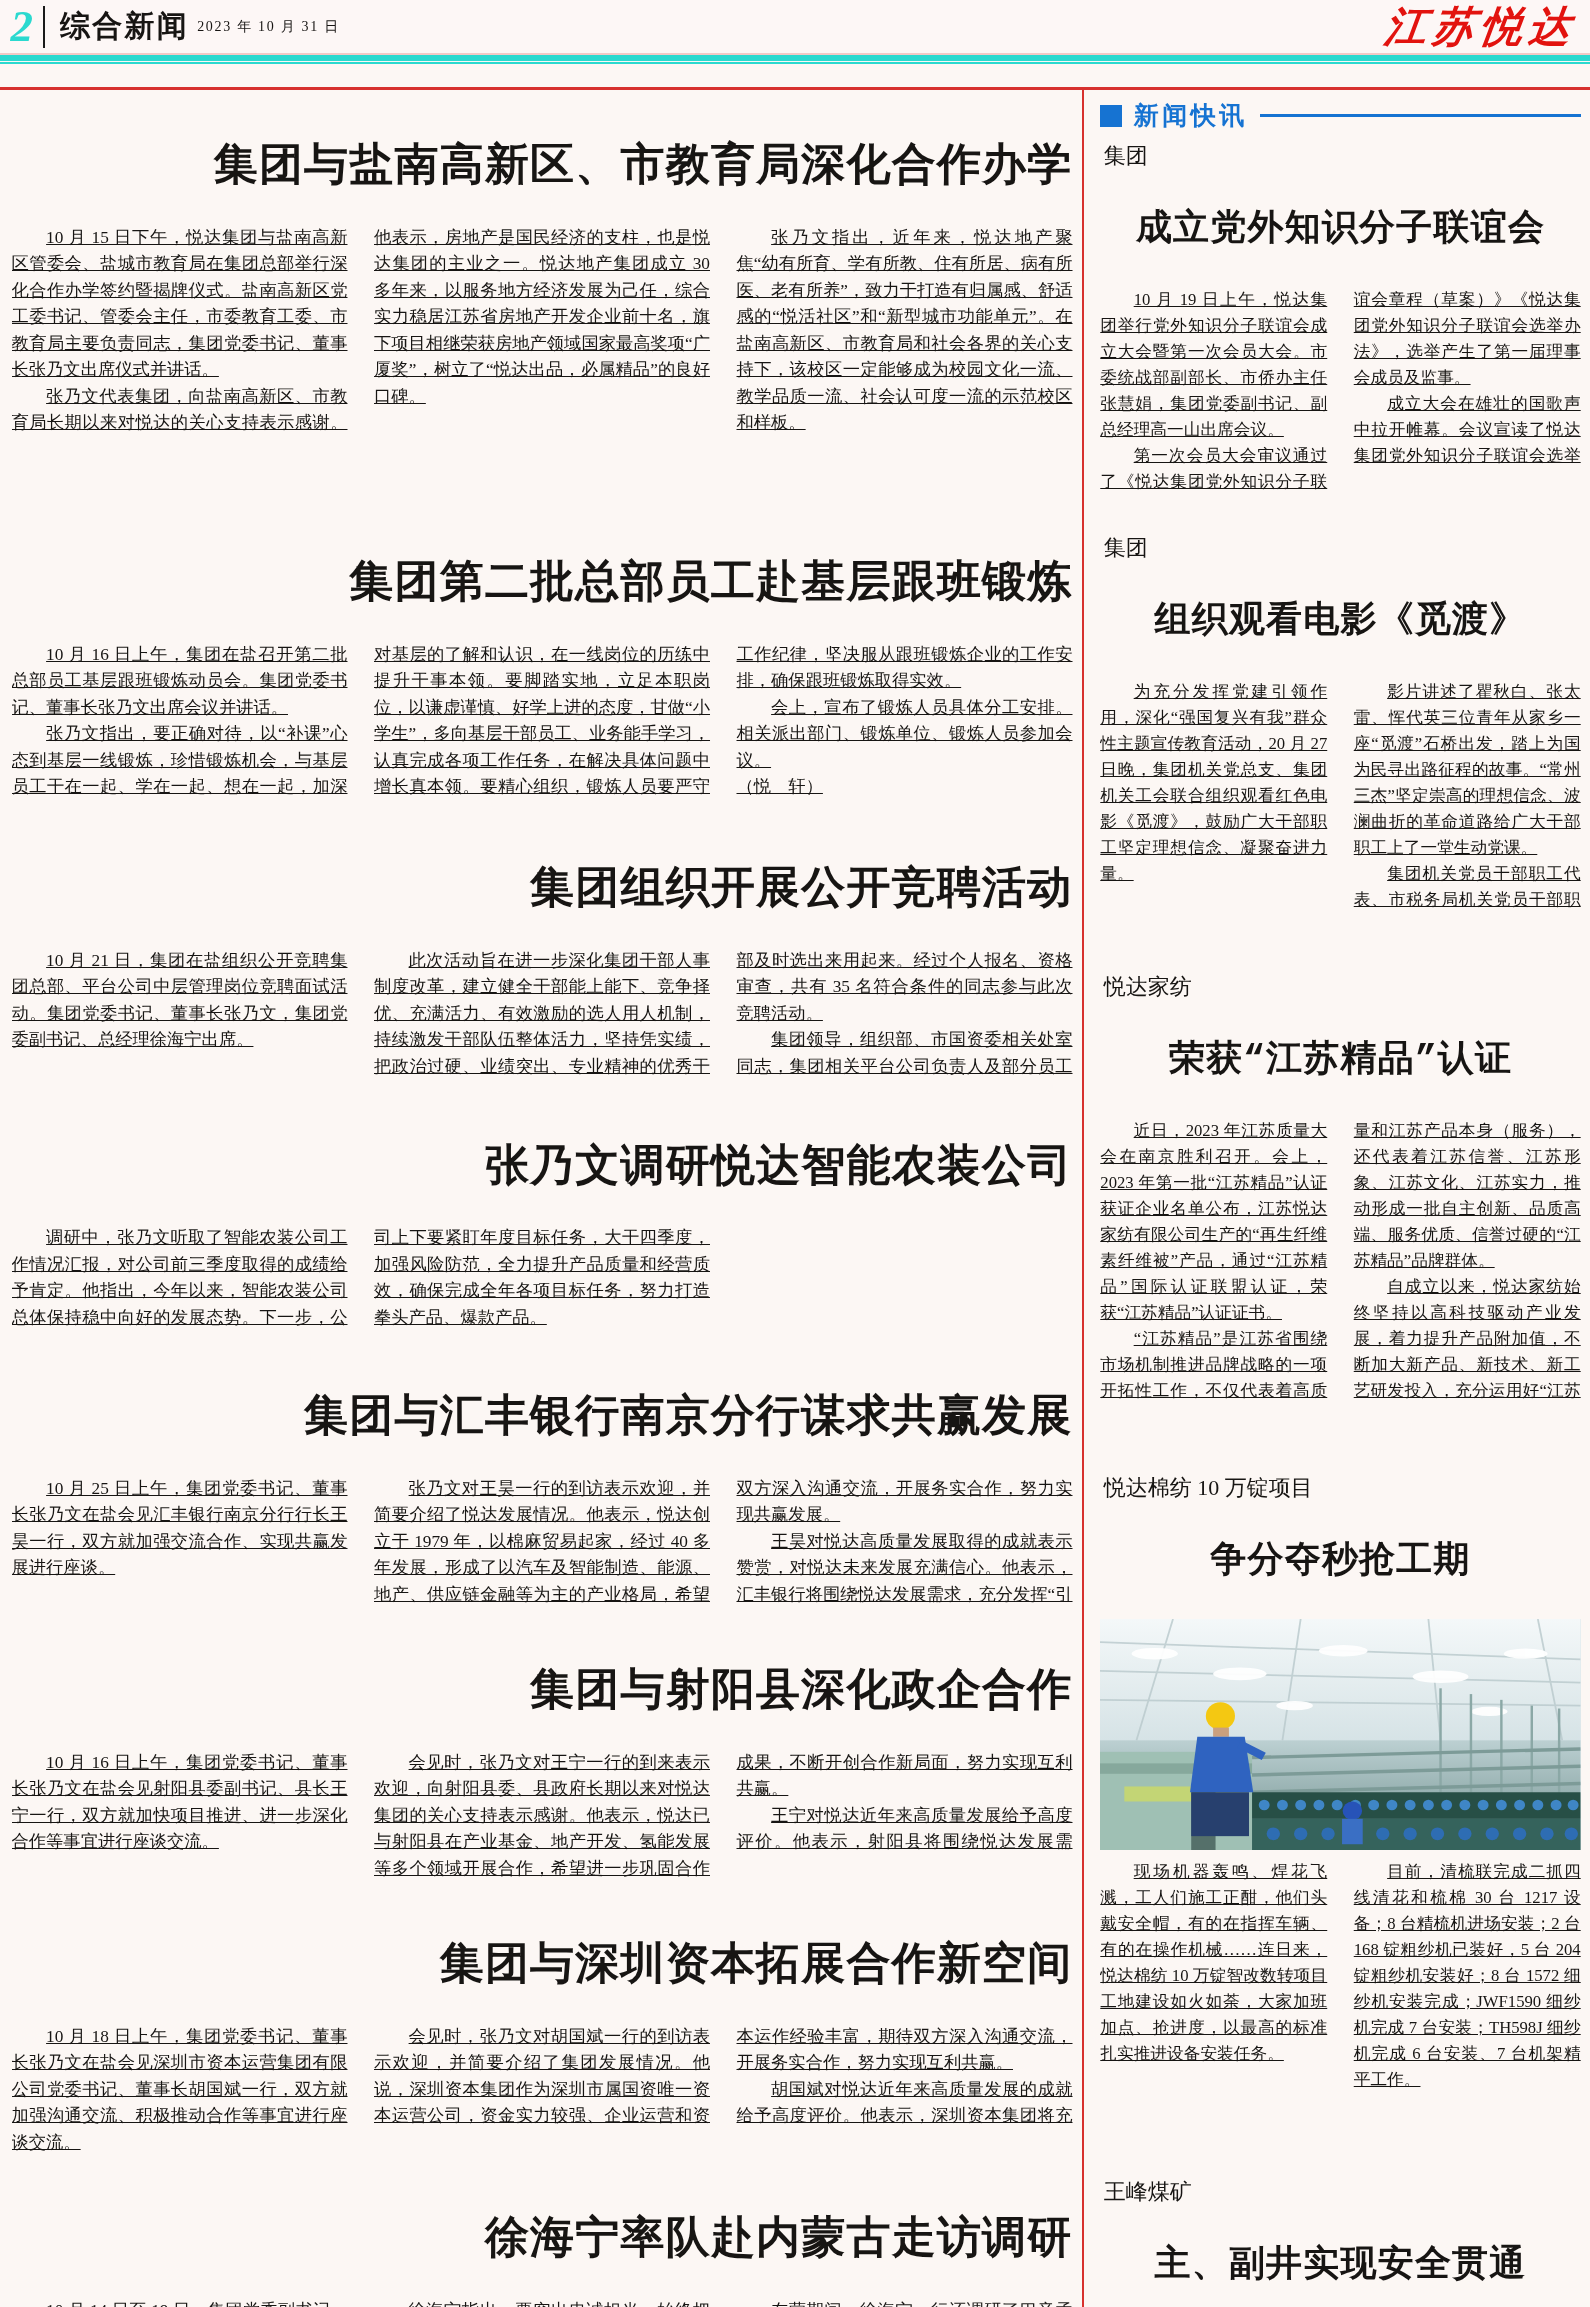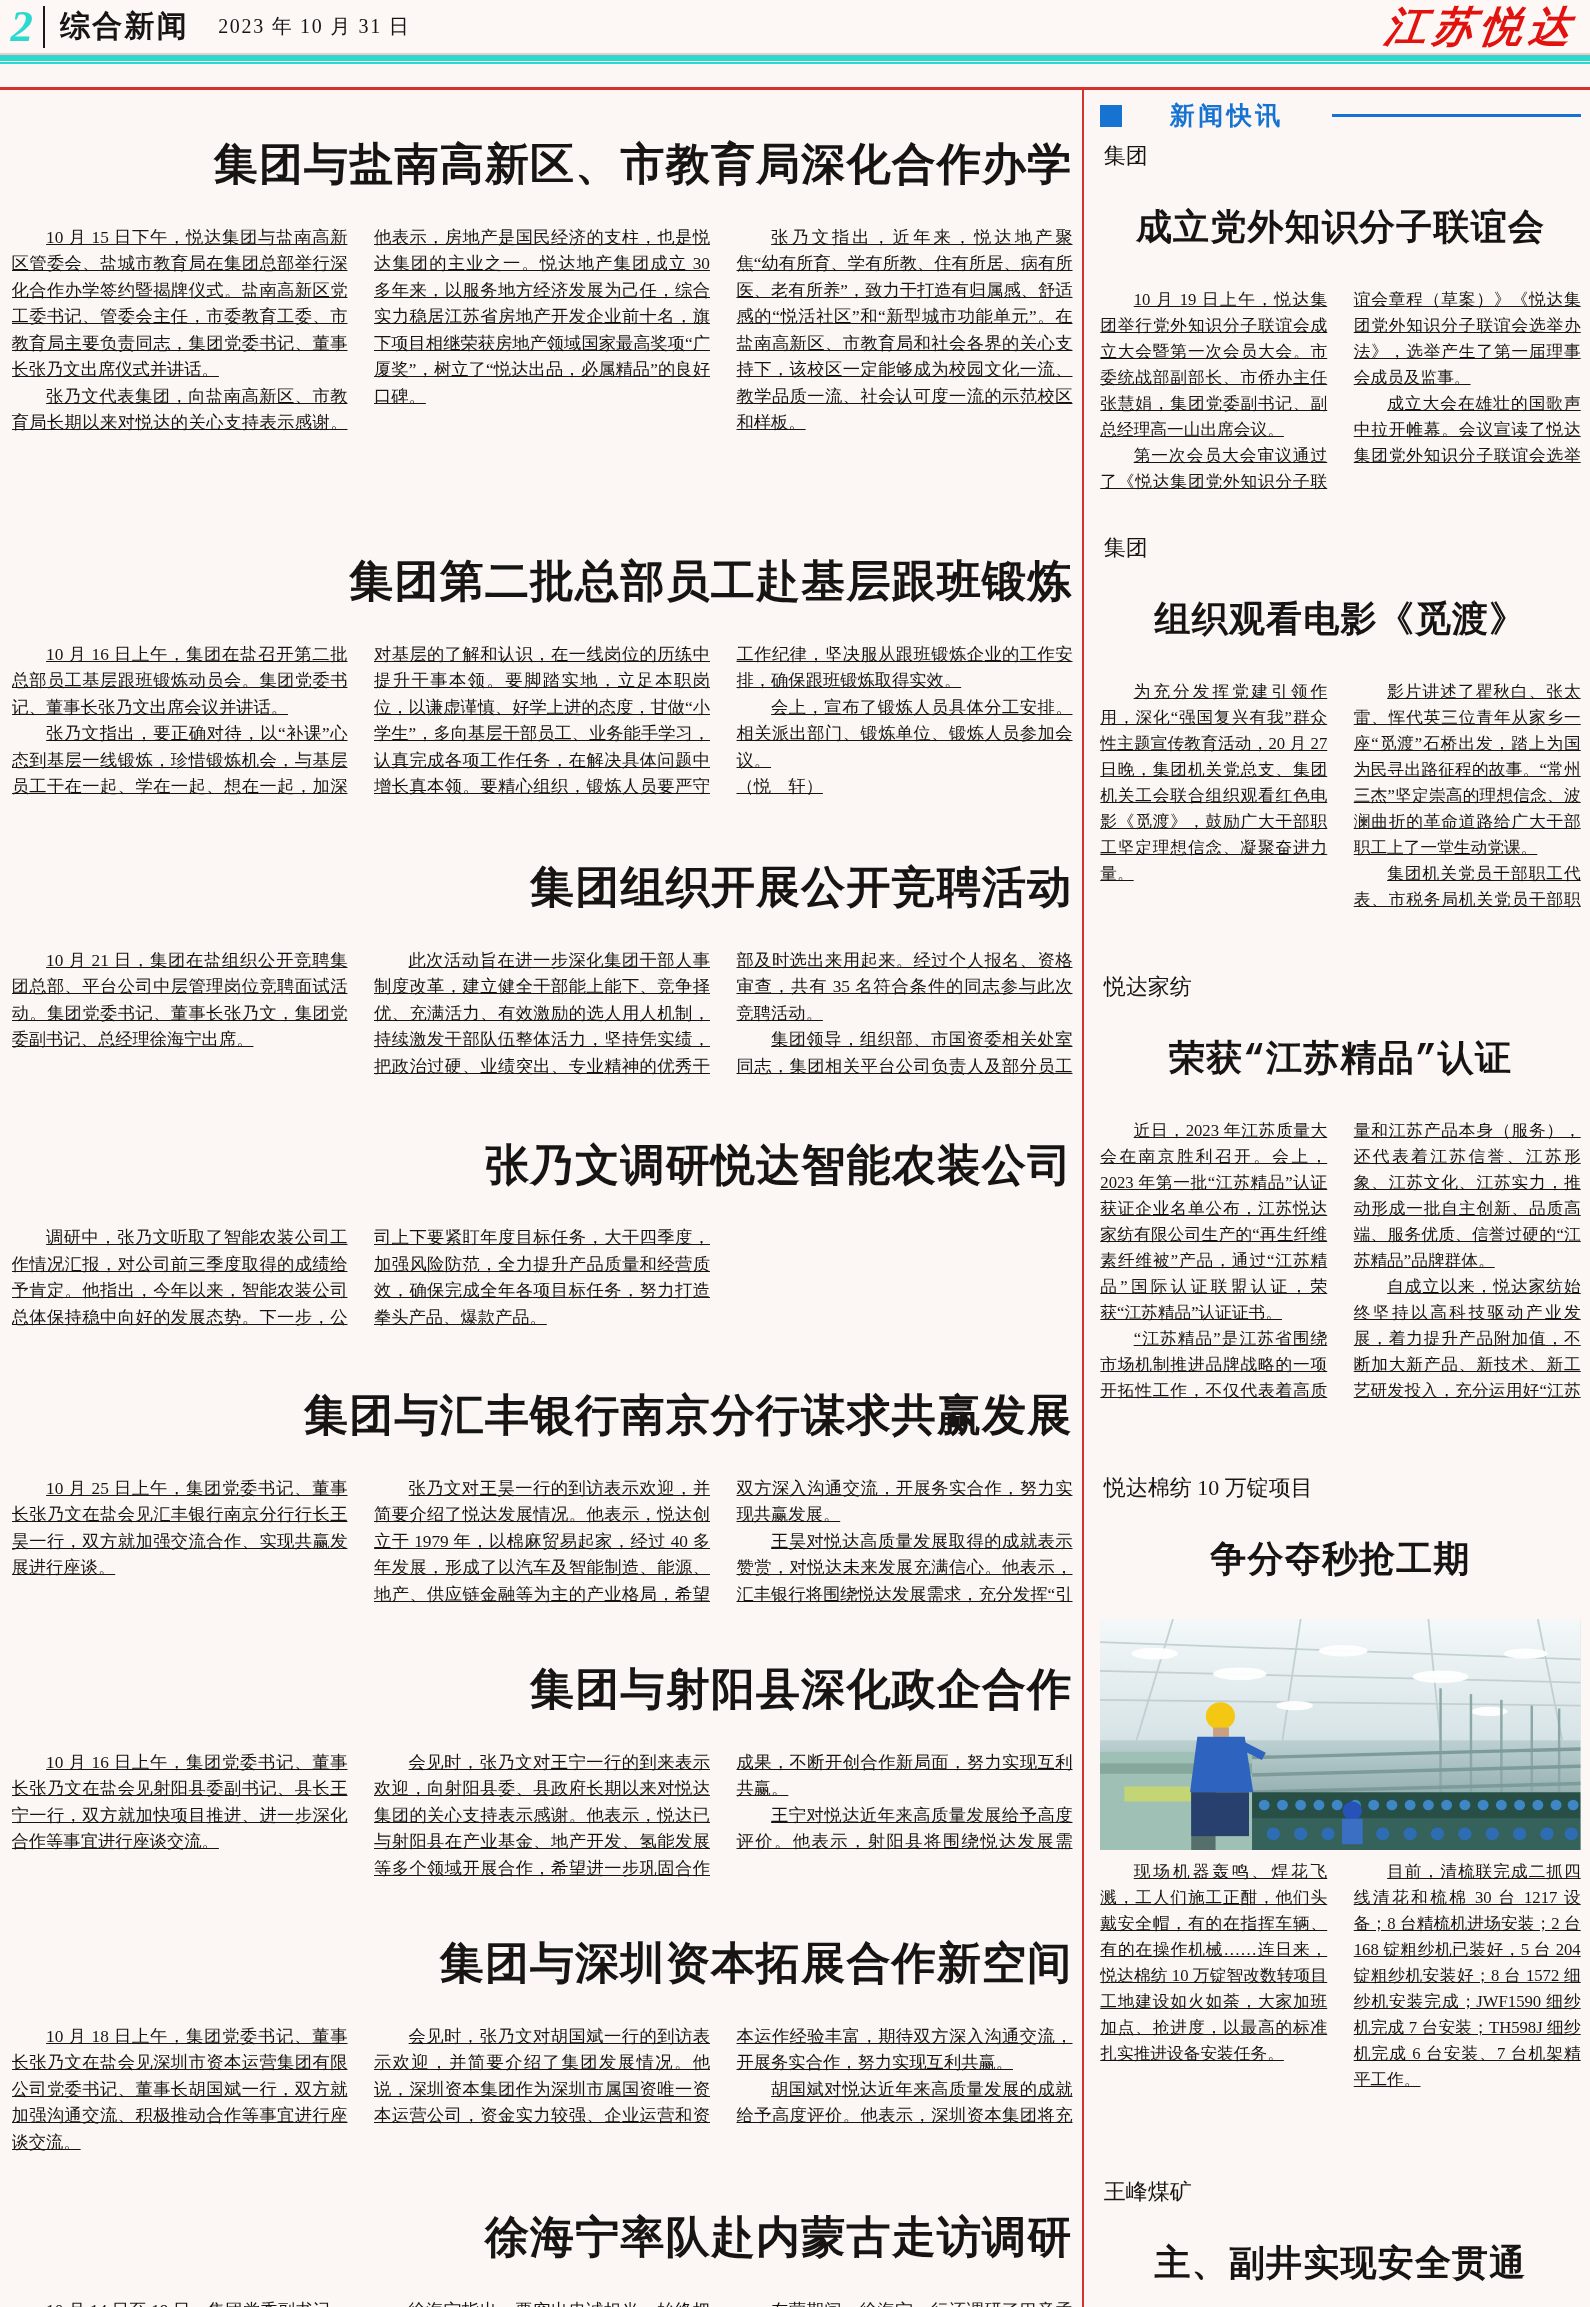--- a/index.html
+++ b/index.html
@@ -29,21 +29,21 @@
     font-size:45px;font-weight:bold;font-style:italic;
     color:var(--cyan,#2bd9cf);
     line-height:1;padding:0 10.4px 0 4.6px;
     font-family:"Liberation Serif","DejaVu Serif",serif;
   }
   .head-divider{width:1.7px;height:42px;background:#1a1a1a;margin-right:15px;}
   .section-title{
     font-family:"Liberation Sans","DejaVu Sans",sans-serif;
     font-weight:900;font-size:30px;letter-spacing:2.3px;
   }
-  .head-date{font-size:20px;margin-left:29px;letter-spacing:1.7px;}
+  .head-date{font-size:14px;margin-left:8px;letter-spacing:1.7px;}
   .masthead-logo{
     margin-left:auto;
     color:var(--red,#e2130f);
     font-size:42px;font-weight:900;font-style:italic;
     letter-spacing:5.8px;
     transform:skewX(-7deg);
     font-family:"Liberation Serif","DejaVu Serif",serif;
   }
 
   .red-rule{height:2.9px;background:var(--rulered,#d7312e);margin-top:23px;}
@@ -66,21 +66,21 @@
     column-gap:26.5px;column-fill:auto;
     overflow:hidden;
     font-size:17.3px;line-height:26.5px;text-align:justify;
   }
   .cols3{column-count:3;}
   .cols2{column-count:2;}
   .article-body p{margin:0;text-indent:2em;text-decoration:underline;}
   .article-body p.byline{text-indent:0;padding-right:16px;}
 
   
-  .briefs-header{display:flex;align-items:center;height:35px;margin-top:8px;gap:36px;}
+  .briefs-header{display:flex;align-items:center;height:35px;margin-top:8px;}
   .briefs-square{width:22px;height:22px;background:var(--blue,#1673d2);flex:none;}
   .briefs-title{
     font-family:"Liberation Sans","DejaVu Sans",sans-serif;
     color:var(--blue,#1673d2);font-weight:900;font-size:25px;
     letter-spacing:3.5px;margin:0 12.7px 0 11.5px;white-space:nowrap;
   }
   .briefs-line{flex:1;height:3.5px;background:var(--blue,#1673d2);}
   .brief{overflow:hidden;}
   .brief-kicker{font-size:22px;line-height:32px;height:32px;padding-left:3.5px;}
   .brief-title{

